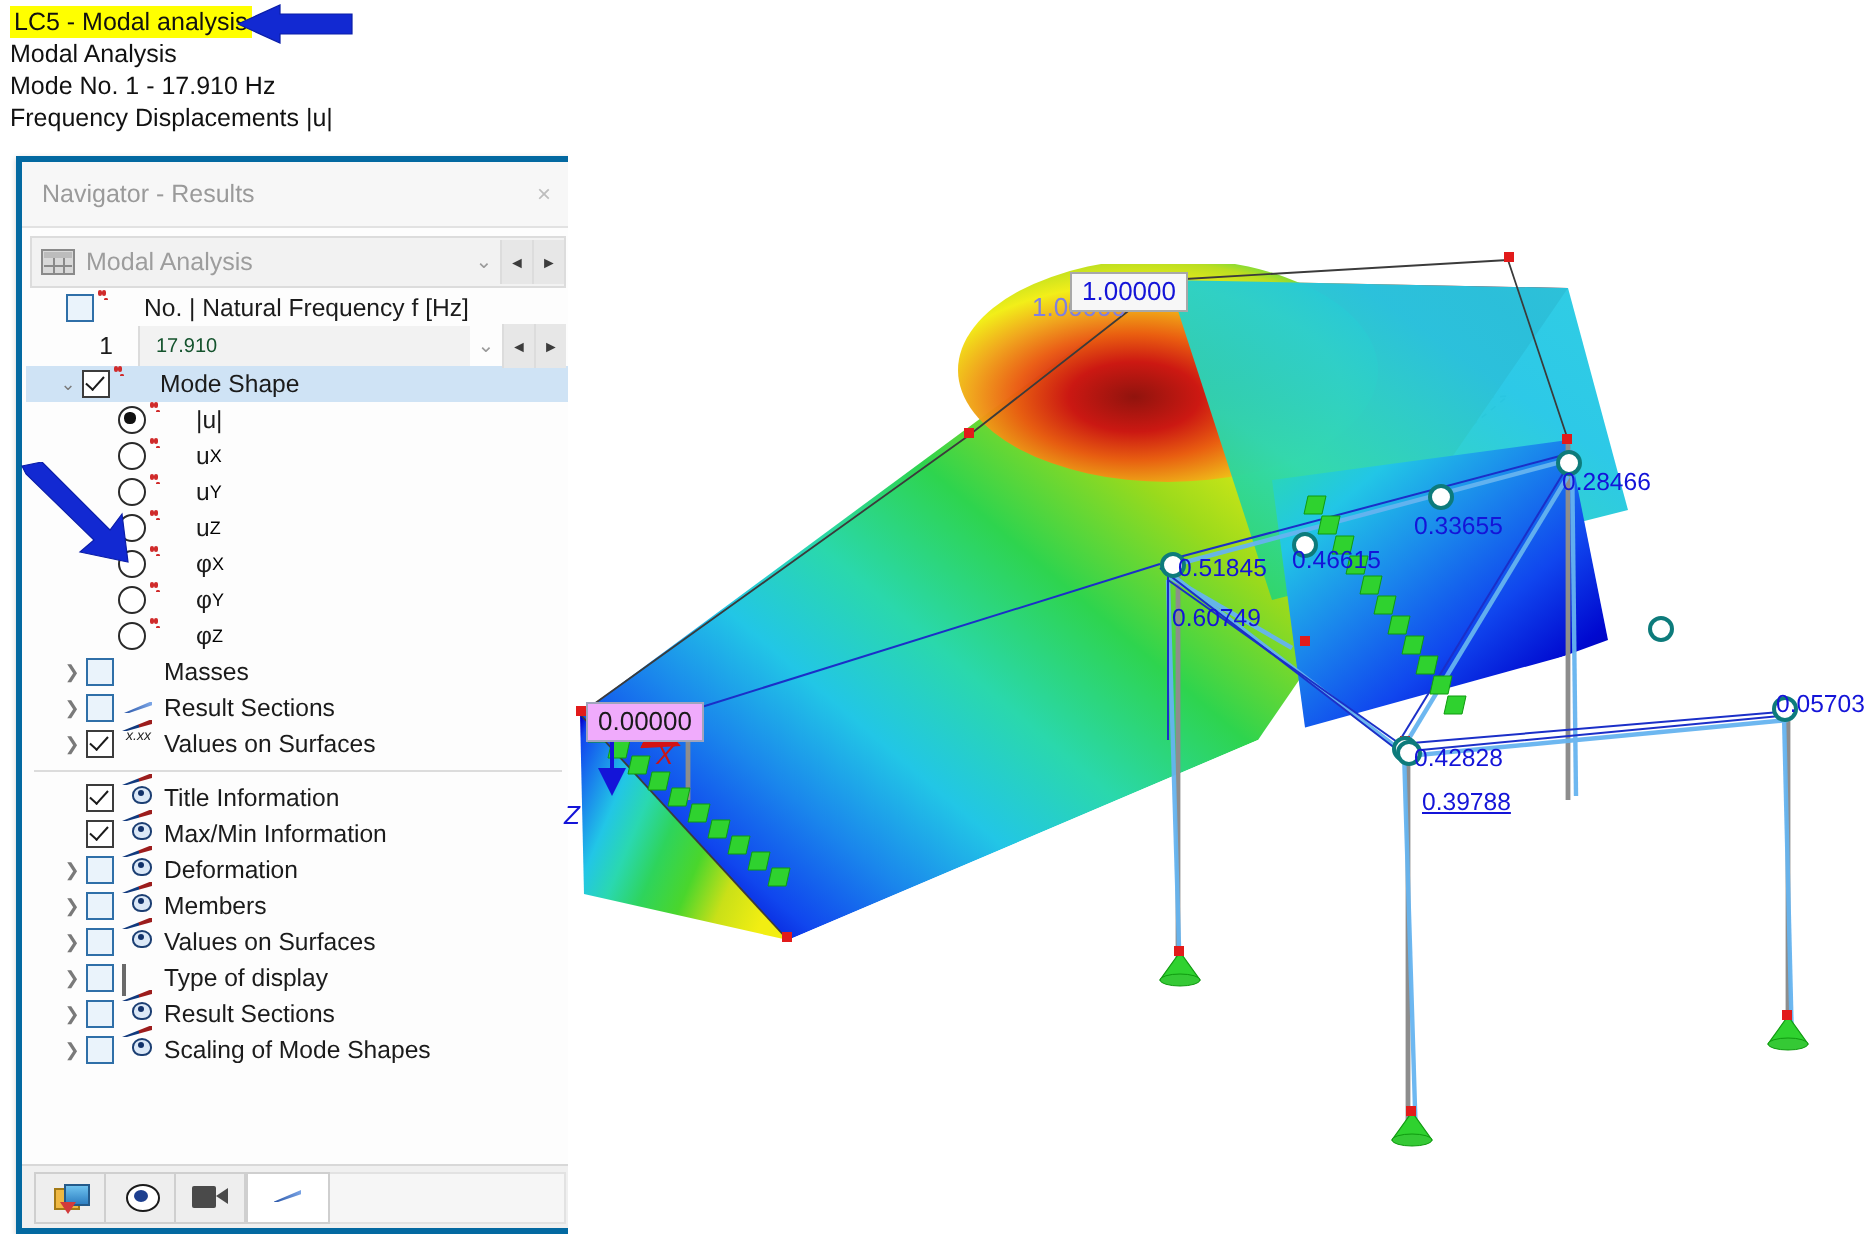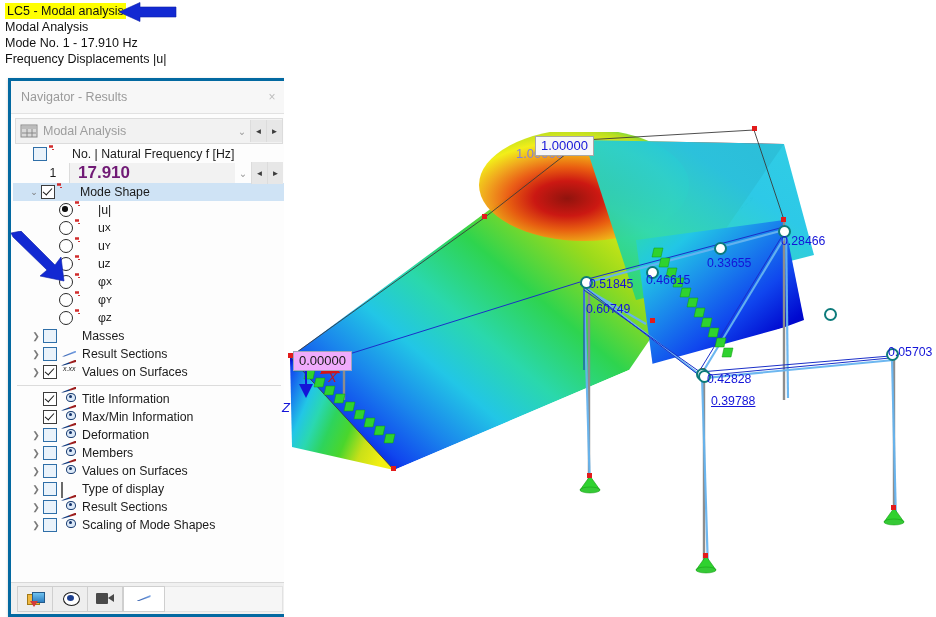--- a/index.html
+++ b/index.html
@@ -97,21 +97,21 @@
        radial-gradient(circle at 0% 118%, #b81414 0 16%, #f07c10 16% 30%, #f3e317 30% 44%,
         #27c227 44% 60%, #17b9c9 60% 74%, #1d46c9 74% 100%);}
 
   
   .blank-ico{width:17px;height:13px;}
 
   
   #val-row{height:20px;display:flex;align-items:center;margin:0 0 0 22px;}
   #val-row .num{width:32px;text-align:center;font-size:12.3px;color:#1b1b1b;}
   #val-row .fld{flex:1;background:#f2f2f2;border-left:1px solid #dcdcdc;height:20px;
-      display:flex;align-items:center;padding-left:8px;font-size:17px;color:#701a75;font-weight:bold;}
+      display:flex;align-items:center;padding-left:8px;font-size:10px;color:#14532d;}
 
   
   #tree-sep{height:1px;background:#dcdcdc;margin:4px 2px 4px 2px;}
 
   
   #nav-toolbar{position:absolute;left:0;right:0;bottom:0;height:31px;background:#f0f0f0;
      border-top:1px solid #d8d8d8;display:flex;align-items:center;padding-left:6px;}
   .tb-btn{width:34px;height:24px;background:#eeeeee;border:1px solid #cfcfcf;border-right:none;
      display:flex;align-items:center;justify-content:center;}
   .tb-btn.last{border-right:1px solid #cfcfcf;}

